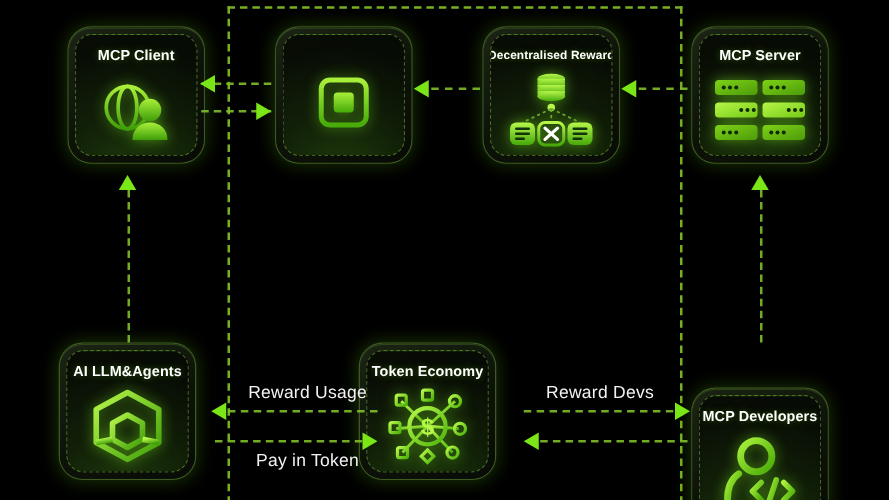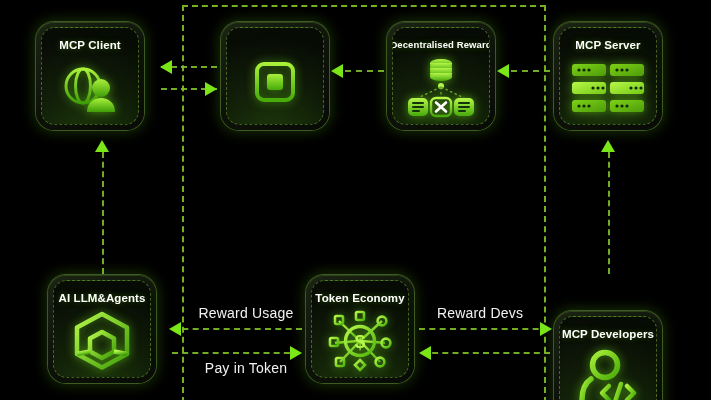--- a/index.html
+++ b/index.html
@@ -72,21 +72,21 @@
   .logo .de{color:#7ae617;text-shadow:0 0 10px rgba(122,230,23,.45);}
   .logo .mcp{color:#ffffff;text-shadow:0 0 10px rgba(255,255,255,.25);margin-left:-3px;}
 </style>
 </head>
 <body>
 
 <div id="stage">
 
   <div class="boundary" style="left:182px;top:5px;width:364px;height:398px;"></div>
 
-  <div class="node" style="left:36px;top:22px;width:108px;height:108px;">
+  <div class="node" style="left:55px;top:22px;width:108px;height:108px;">
     <div class="node-inner">
       <div class="node-title">MCP Client</div>
       <div class="node-icon">
         <svg width="60" height="56" viewBox="0 0 60 56">
           <defs>
             <linearGradient id="gg1" x1="0" y1="0" x2="0" y2="1">
               <stop offset="0" stop-color="#a8f03a"></stop>
                 <stop offset="1" stop-color="#3f9e08"></stop>
             </linearGradient>
           </defs>
@@ -251,21 +251,21 @@
             <path d="M31 22 43 28.5v13L31 48l-12-6.5v-13z"></path>
             <line x1="31" y1="4" x2="31" y2="22"></line>
             <line x1="6" y1="44" x2="19" y2="41.5"></line>
             <line x1="56" y1="44" x2="43" y2="41.5"></line>
           </g>
         </svg>
       </div>
     </div>
   </div>
 
-  <div class="node" style="left:306px;top:275px;width:108px;height:108px;">
+  <div class="node" style="left:288px;top:275px;width:108px;height:108px;">
     <div class="node-inner">
       <div class="node-title">Token Economy</div>
       <div class="node-icon">
         <svg width="66" height="64" viewBox="0 0 66 64">
           <defs>
             <linearGradient id="gg6" x1="0" y1="0" x2="1" y2="1">
               <stop offset="0" stop-color="#b6f74a"></stop>
                 <stop offset="1" stop-color="#4fb40b"></stop>
             </linearGradient>
           </defs>

